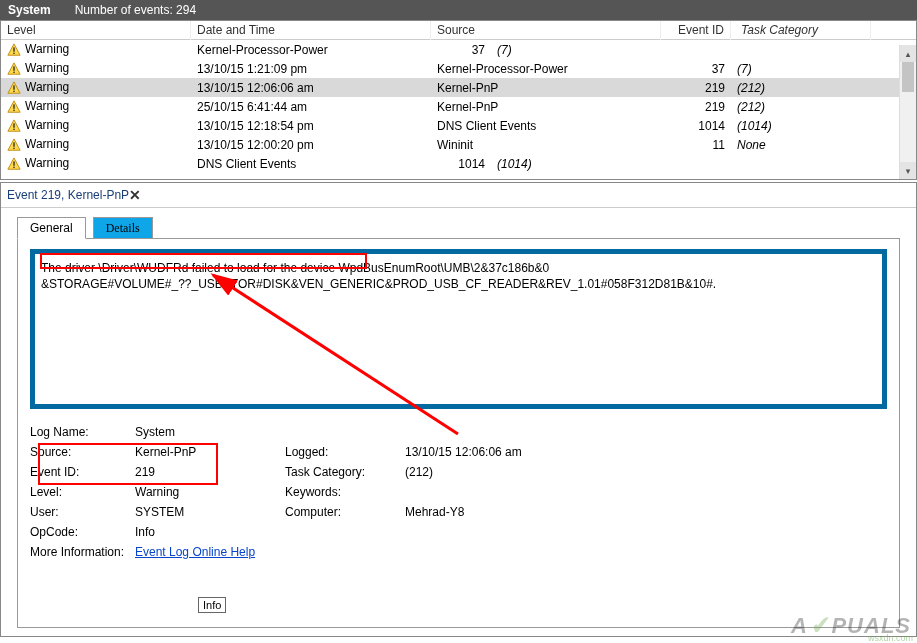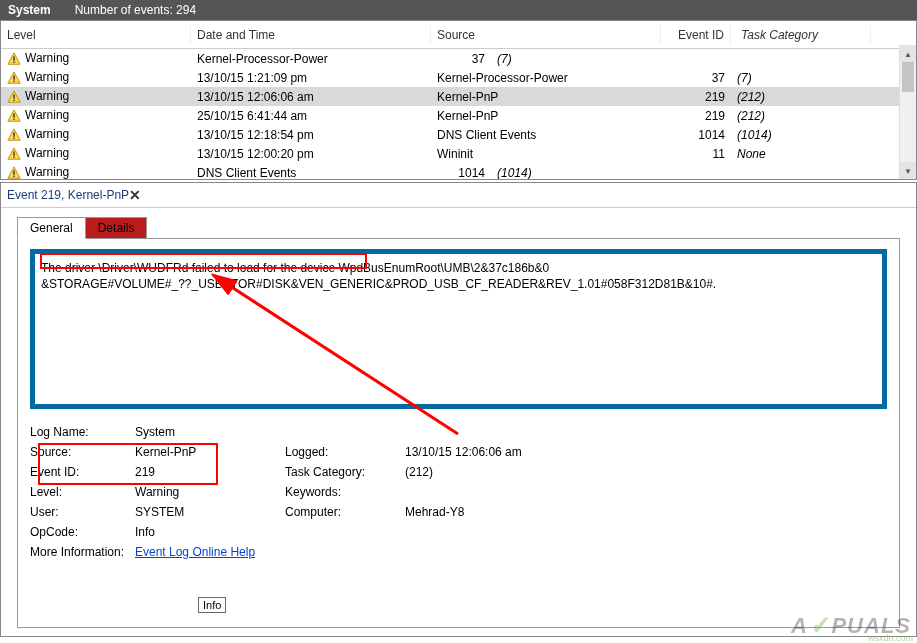--- a/index.html
+++ b/index.html
@@ -27,21 +27,21 @@
     .grid-container {
       border: 1px solid #888;
       height: 160px;
       overflow: hidden;
       position: relative;
     }
     .grid-header {
       display: flex;
       background: #fff;
       border-bottom: 1px solid #ccc;
-      height: 28px;
+      height: 19px;
       align-items: center;
     }
     .grid-header-cell {
       padding: 3px 6px;
       border-right: 1px solid #eee;
       font-size: 12px;
       color: #333;
     }
     .col-level { width: 190px; }
     .col-date { width: 240px; }
@@ -77,33 +77,34 @@
       align-items: center;
       padding: 4px 6px;
       border-bottom: 1px solid #ccc;
       font-size: 12px;
       color: #1a3e7a;
     }
     .close-x { font-family: Arial; font-size: 14px; font-weight:bold; color:#333; cursor:pointer; }
     .tabs {
       display: flex;
       padding: 8px 16px 0 16px;
+      gap: 8px;
     }
     .tab {
       border: 1px solid #999;
       border-bottom: none;
       padding: 3px 12px;
       font-size: 12px;
       background: #fff;
       margin-right: -1px;
       position:relative;
       top:1px;
     }
     .tab.active { background:#fff; z-index:2; border-bottom:1px solid #fff;}
-    .tab.inactive { background:#b91c1c; }
+    .tab.inactive { background:#0ea5e9;font-family:Liberation Serif, serif; }
     .tab-content {
       margin: 0 16px 12px 16px;
       border: 1px solid #999;
       padding: 10px 12px 12px 12px;
       height: 390px;
       position: relative;
     }
     .message-box {
       border: 5px solid #0369a1;
       padding: 6px 6px;

